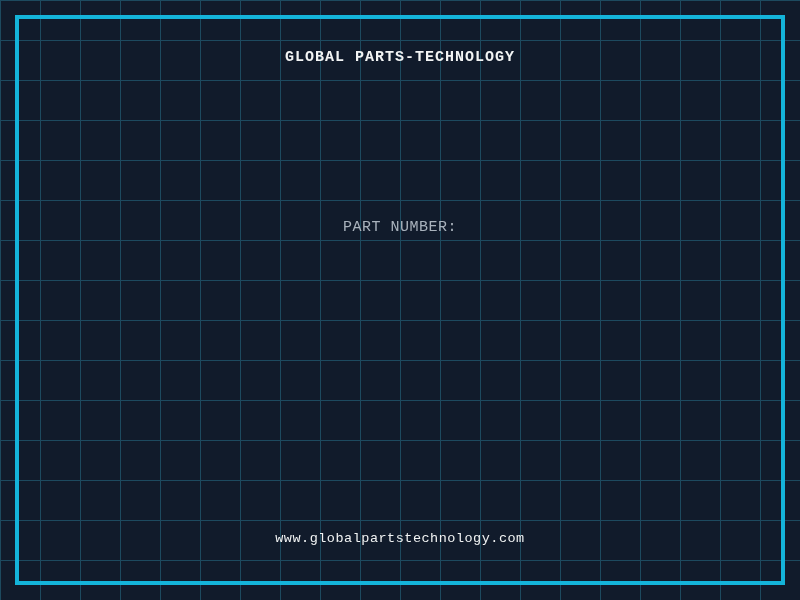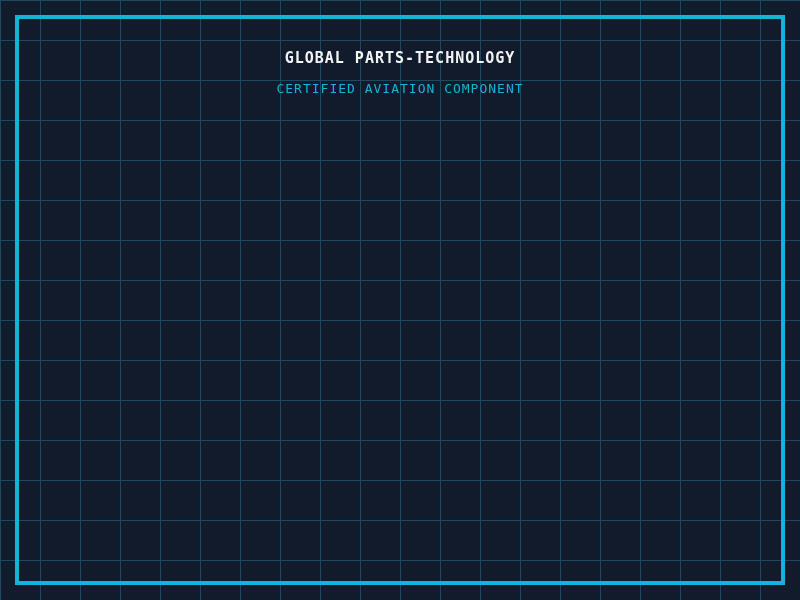--- a/index.html
+++ b/index.html
@@ -19,20 +19,21 @@
   }
   .stage {
     position: relative;
     width: 800px;
     height: 600px;
     background-color: var(--background);
     background-image:
       linear-gradient(to right, var(--grid-line) 1px, transparent 1px),
       linear-gradient(to bottom, var(--grid-line) 1px, transparent 1px);
     background-size: 40px 40px;
+    font-family: Liberation Mono, monospace;
   }
   .frame {
     position: absolute;
     left: 15px;
     top: 15px;
     right: 15px;
     bottom: 15px;
     border: 4px solid var(--frame);
   }
   .text-line {
@@ -77,17 +78,18 @@
   }
 </style>
 </head>
 <body>
 
 <div class="stage">
   <div class="frame"></div>
 
   <div class="text-line company-name">GLOBAL PARTS-TECHNOLOGY</div>
 
-  <div class="text-line tagline">CERTIFIED AVIATION COMPONENT</div>
+
+  <div class="text-line part-label">PART NUMBER:</div>
 
 
-
+  <div class="text-line website">www.globalpartstechnology.com</div>
 </div>
 
 </body></html>

